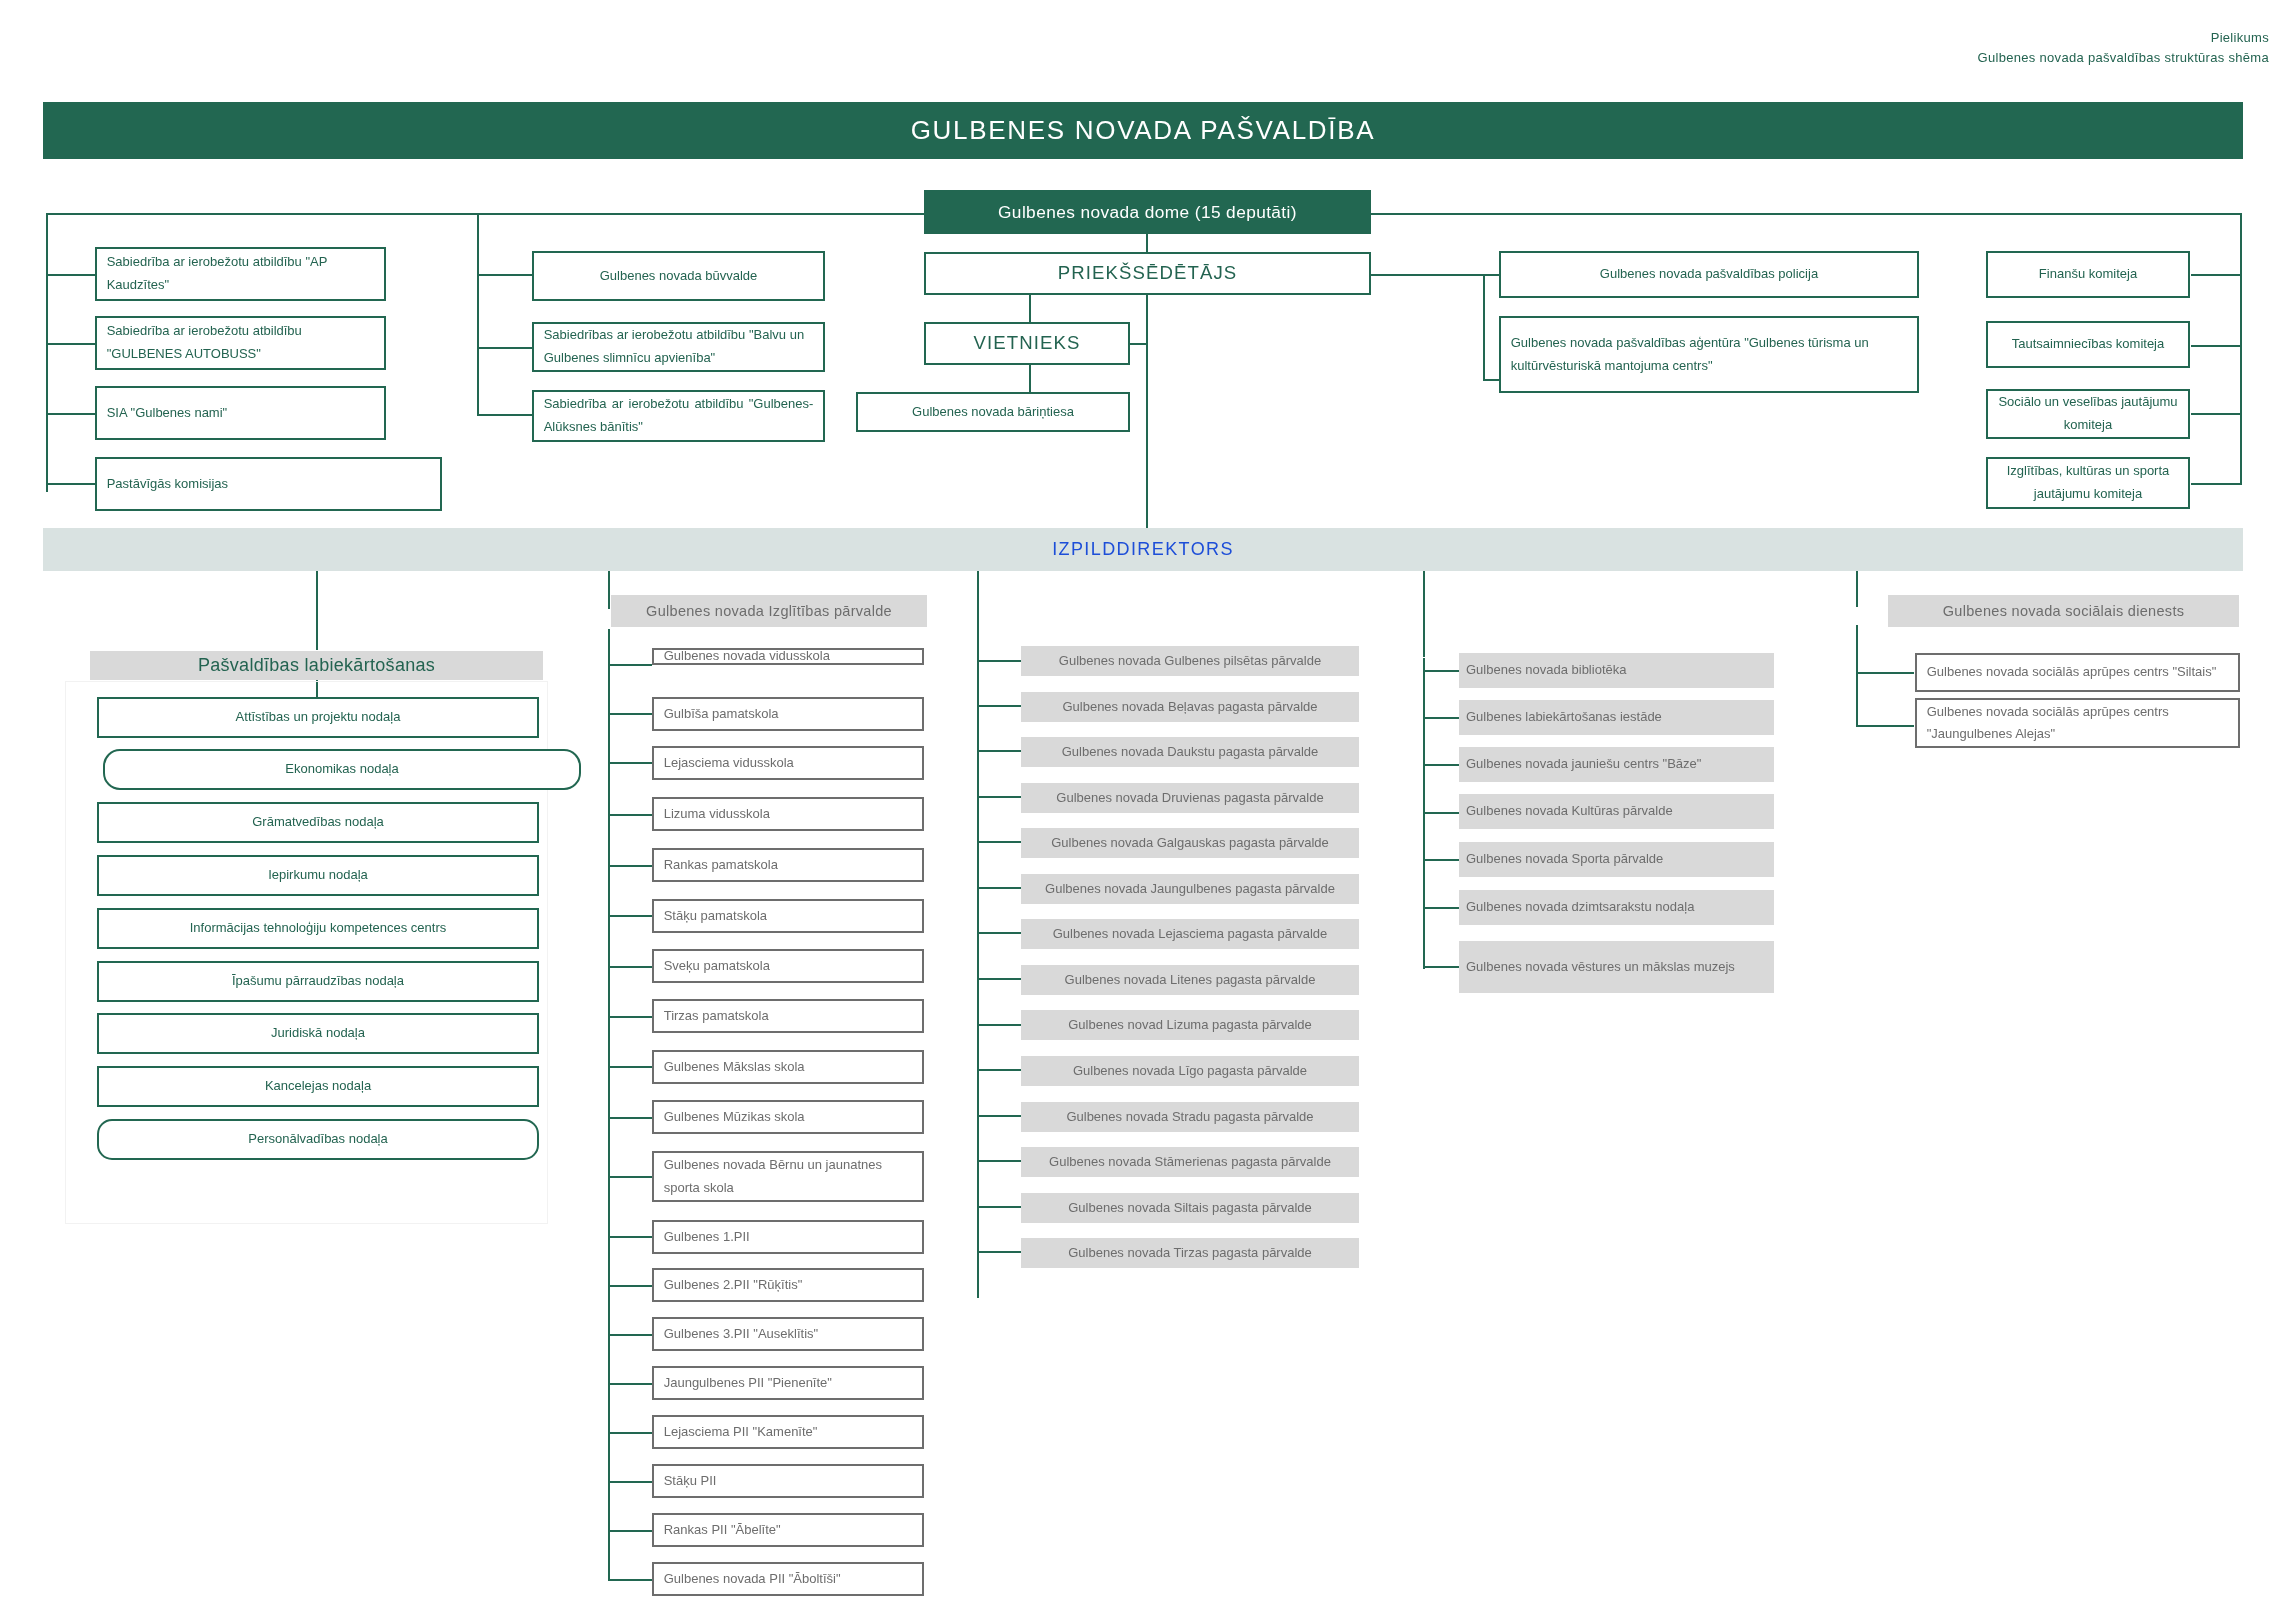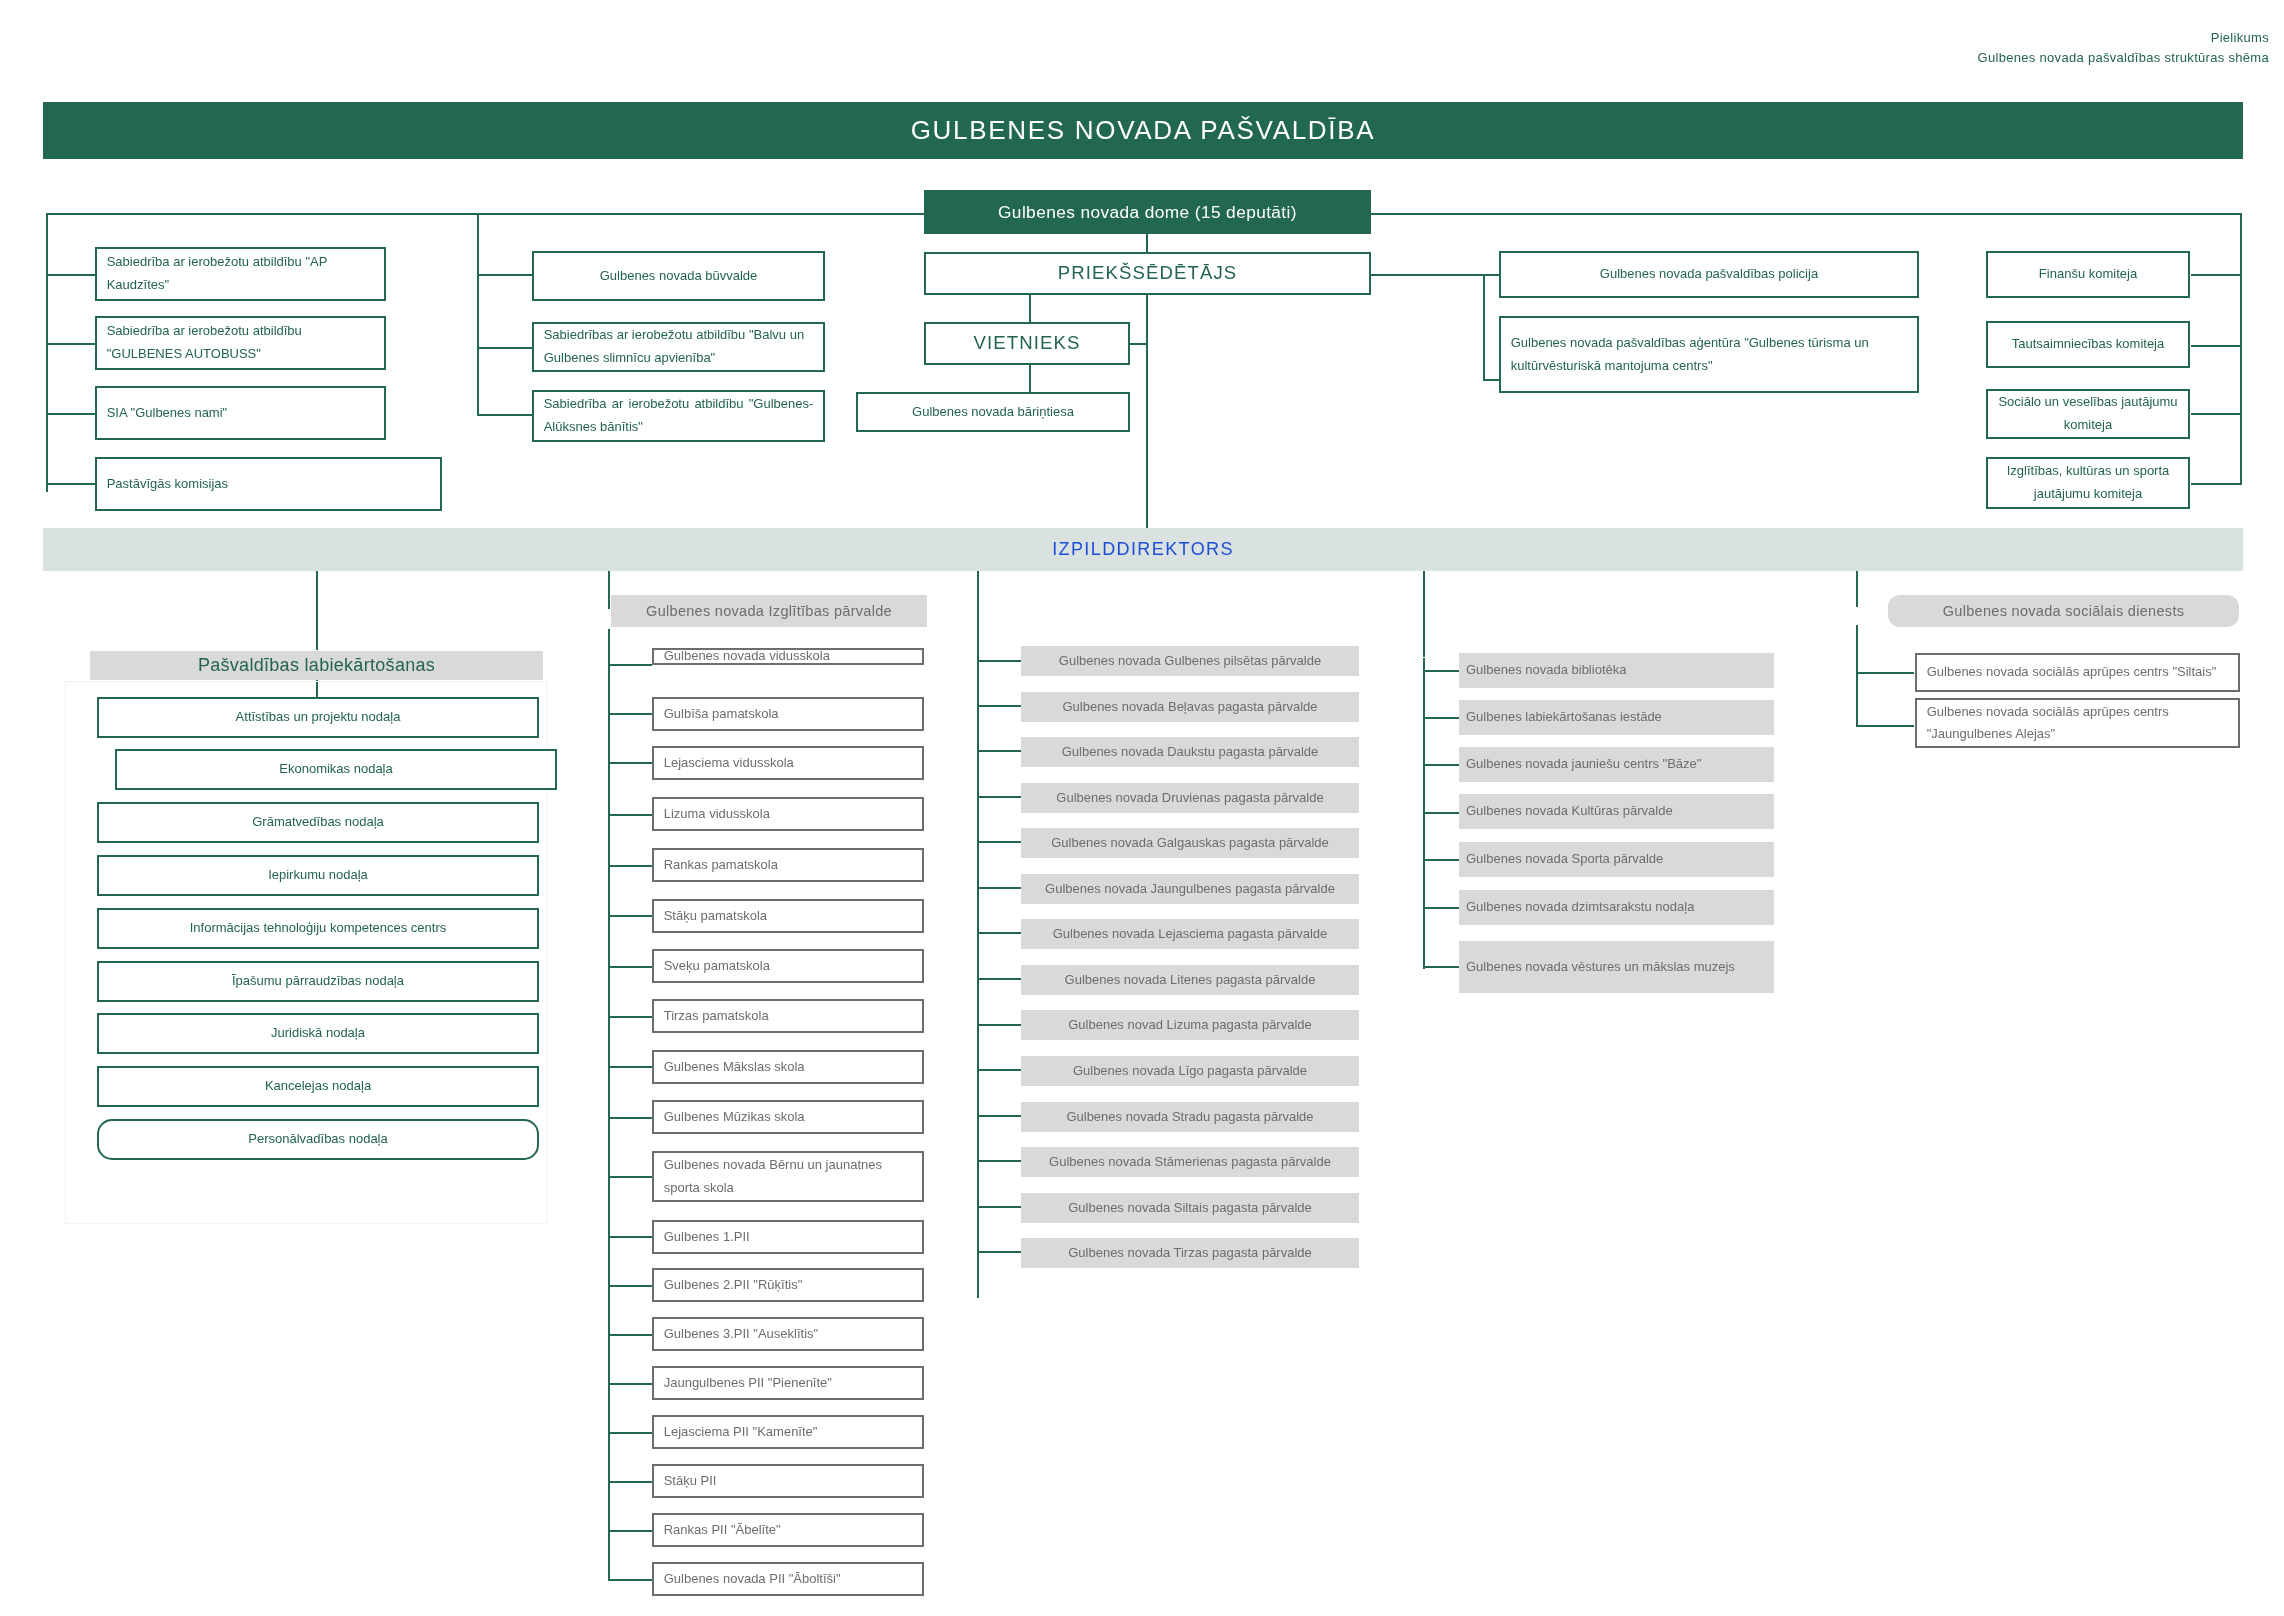--- a/index.html
+++ b/index.html
@@ -247,21 +247,21 @@
   <div class="ln lnh" style="left:1856px; top:725px; width:58px;"></div>
 
   <div class="sechead green" style="left:90px; top:651px; width:453px; height:29px;">
     <span>Pašvaldības labiekārtošanas</span>
   </div>
   <div class="panel" style="left:65px; top:681px; width:483px; height:543px;"></div>
 
   <div class="gbox center" style="left:97px; top:697px; width:442px; height:41px;">
       <span>Attīstības un projektu nodaļa</span>
     </div>
-  <div class="gbox center" style="left:115px; top:749px; width:442px; height:41px;">
+  <div class="gbox center" style="left:103px; top:749px; width:478px; height:41px;border-radius:17px;">
       <span>Ekonomikas nodaļa</span>
     </div>
   <div class="gbox center" style="left:97px; top:802px; width:442px; height:41px;">
       <span>Grāmatvedības nodaļa</span>
     </div>
   <div class="gbox center" style="left:97px; top:855px; width:442px; height:41px;">
       <span>Iepirkumu nodaļa</span>
     </div>
   <div class="gbox center" style="left:97px; top:908px; width:442px; height:41px;">
       <span>Informācijas tehnoloģiju kompetences centrs</span>
@@ -476,21 +476,21 @@
   <div class="ln lnh" style="left:1423px; top:907px; width:36px;"></div>
   <div class="fillbar left" style="left:1459px; top:890px; width:315px; height:35px;">
       <span>Gulbenes novada dzimtsarakstu nodaļa</span>
     </div>
 
   <div class="ln lnh" style="left:1423px; top:966px; width:36px;"></div>
   <div class="fillbar left" style="left:1459px; top:941px; width:315px; height:52px;">
       <span>Gulbenes novada vēstures un mākslas muzejs</span>
     </div>
 
-  <div class="sechead" style="left:1888px; top:595px; width:351px; height:32px;border-radius:12px;">
+  <div class="sechead" style="left:1888px; top:595px; width:351px; height:32px;">
     <span>Gulbenes novada sociālais dienests</span>
   </div>
   <div class="graybox" style="left:1915px; top:653px; width:325px; height:39px;">
     <span>Gulbenes novada sociālās aprūpes centrs "Siltais"</span>
   </div>
   <div class="graybox" style="left:1915px; top:698px; width:325px; height:50px;">
     <span>Gulbenes novada sociālās aprūpes centrs "Jaungulbenes Alejas"</span>
   </div>
 
 </div>

